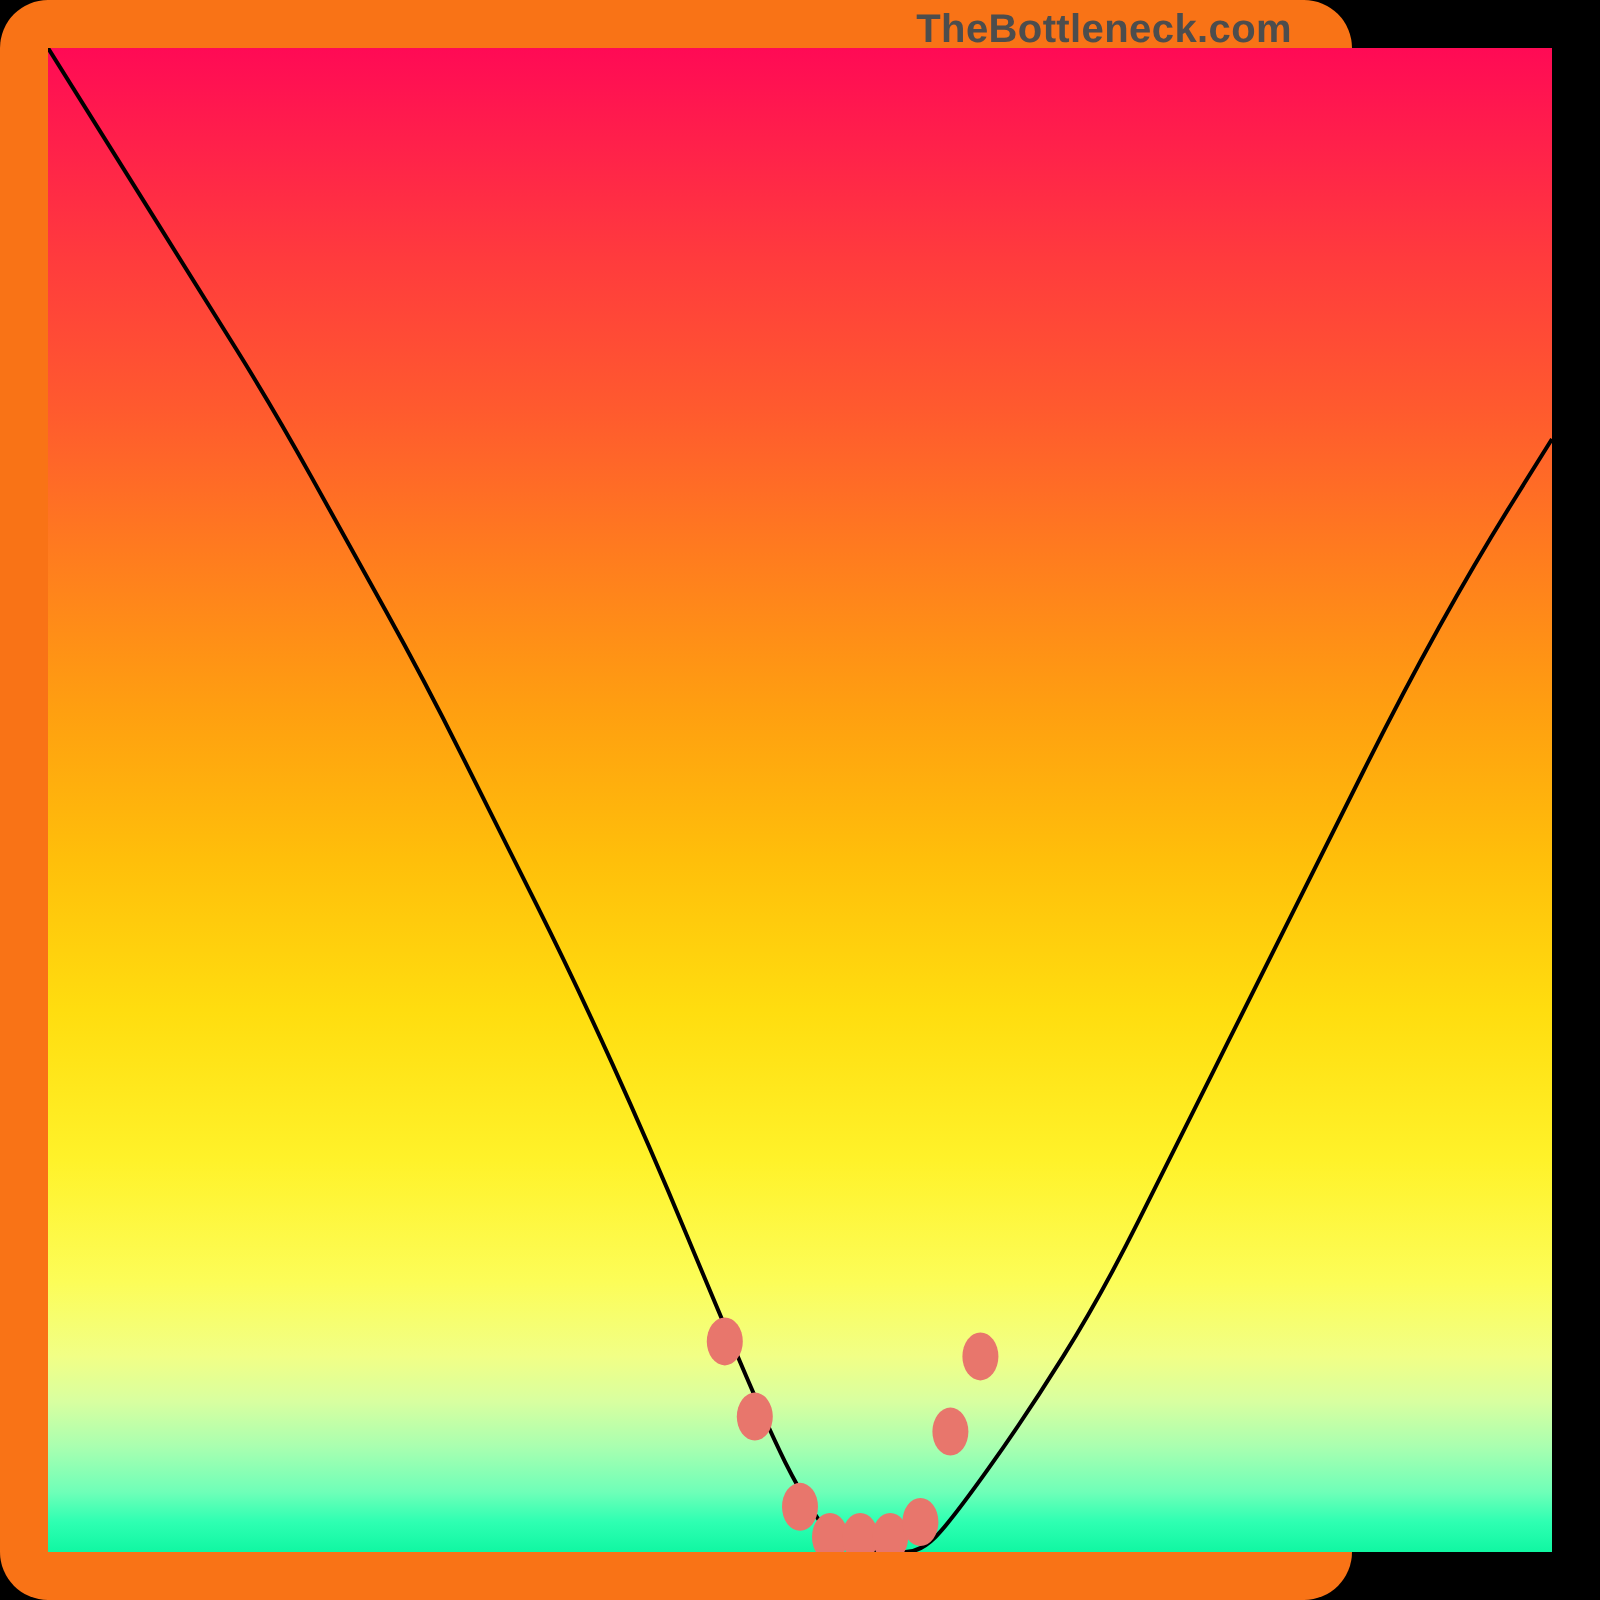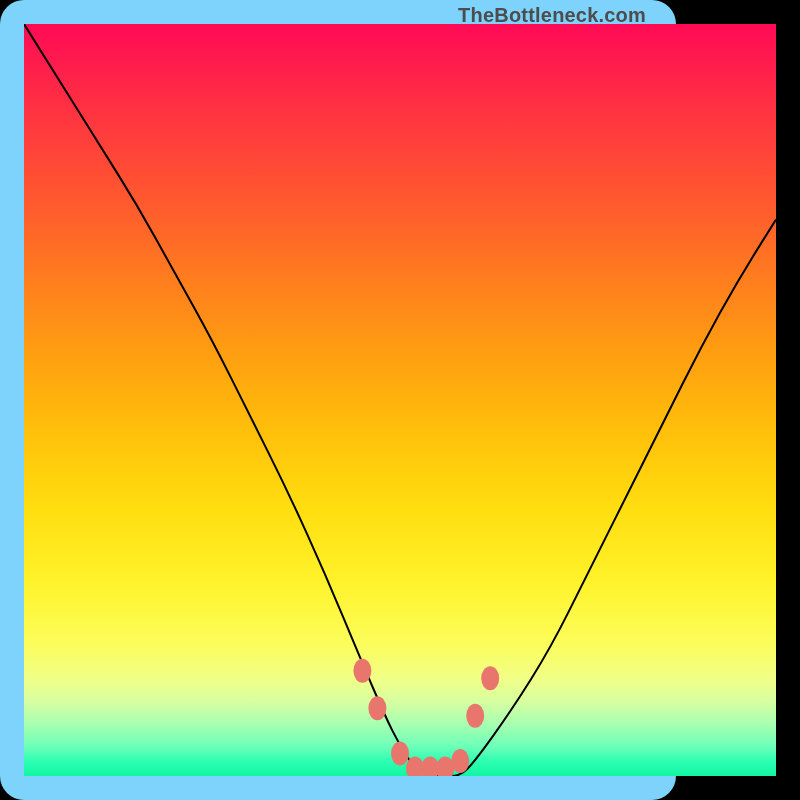--- a/index.html
+++ b/index.html
@@ -8,21 +8,21 @@
     width: 800px;
     height: 800px;
     overflow: hidden;
     background: #000;
     font-family: Arial, Helvetica, sans-serif;
   }
   .frame {
     position: relative;
     width: 676px;
     height: 800px;
-    background: #7dd3fc;
+    background: #f97316;
     border-radius: 24px;
   }
   .plot-area {
     position: absolute;
     left: 24px;
     top: 24px;
     width: 752px;
     height: 752px;
     overflow: hidden;
   }

